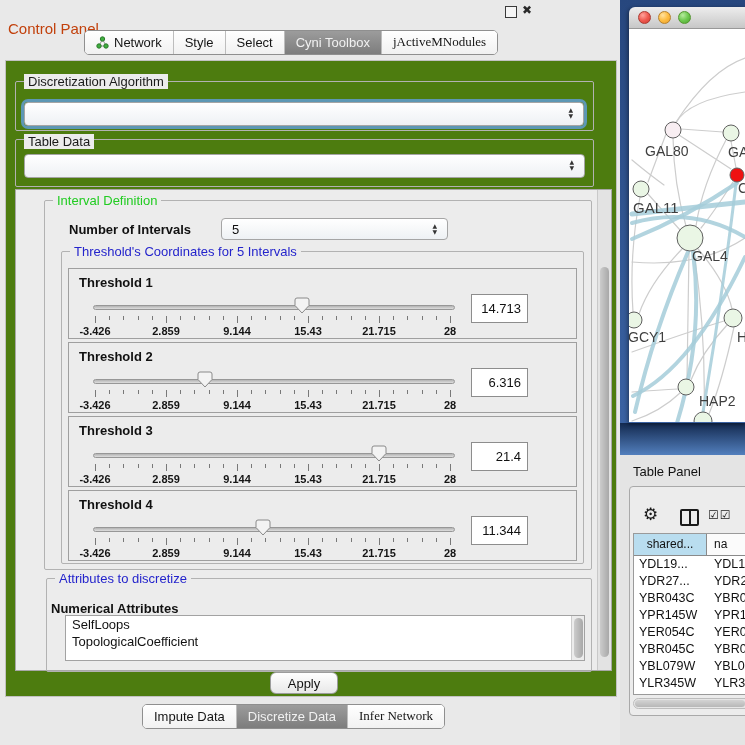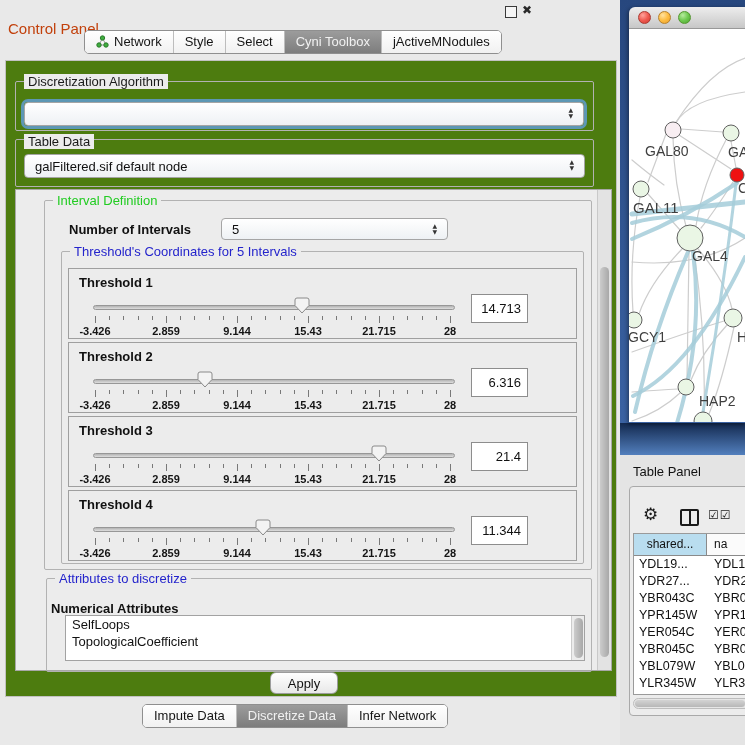--- a/index.html
+++ b/index.html
@@ -9,21 +9,21 @@
 
   
   .cp-titlebar{position:absolute;left:0;top:0;width:620px;height:24px;}
   .cp-title{position:absolute;left:8px;top:20px;font-size:15px;color:#c2410c;}
   .float-ic{position:absolute;left:505px;top:6px;width:10px;height:10px;border:1.5px solid #3a3a3a;background:#f5f5f5;}
   .close-ic{position:absolute;left:522px;top:3px;font-size:12px;color:#2a2a2a;font-weight:bold;}
 
   
   .seg{position:absolute;display:flex;border:1px solid #8f8f8f;border-radius:5px;overflow:hidden;background:#fff;}
   .sbtn{font-size:13px;color:#151515;padding:3px 11px 4px;border-right:1px solid #bdbdbd;display:flex;align-items:center;gap:5px;background:linear-gradient(#ffffff,#f1f1f1);white-space:nowrap;}
-  .sbtn:last-child{border-right:none;}
+  .sbtn:last-child{border-right:none;font-family:Liberation Serif, serif;}
   .sbtn.sel{background:linear-gradient(#9c9c9c,#7d7d7d);color:#f1f1f1;}
   .top-seg{left:84px;top:30px;}
   .bottom-seg{left:142px;top:704px;}
 
   
   .main-panel{position:absolute;left:5px;top:60px;width:612px;height:637px;background:#4d7c0f;border:1px solid #c2c2c2;box-sizing:border-box;}
   .group{position:absolute;border:1px solid #b2b2b2;border-radius:2px;}
   .gtitle{position:absolute;top:-8px;left:8px;background:#ececec;padding:0 4px;font-size:13px;white-space:nowrap;}
   .gtitle.dark{color:#1a1a1a;}
   .gtitle.green{color:#21cc21;}
@@ -151,21 +151,20 @@
             <span>▲</span>
             <span>▼</span>
           </span>
       </div>
     </div>
 
 
     <div class="group td-group">
       <span class="gtitle dark">Table Data</span>
       <div class="combo td-combo">
-        <span class="cval">galFiltered.sif default node</span>
         <span class="arrows icofont">
             <span>▲</span>
             <span>▼</span>
           </span>
       </div>
     </div>
 
     <div class="scrollwrap">
 
       <div class="group green-group">

